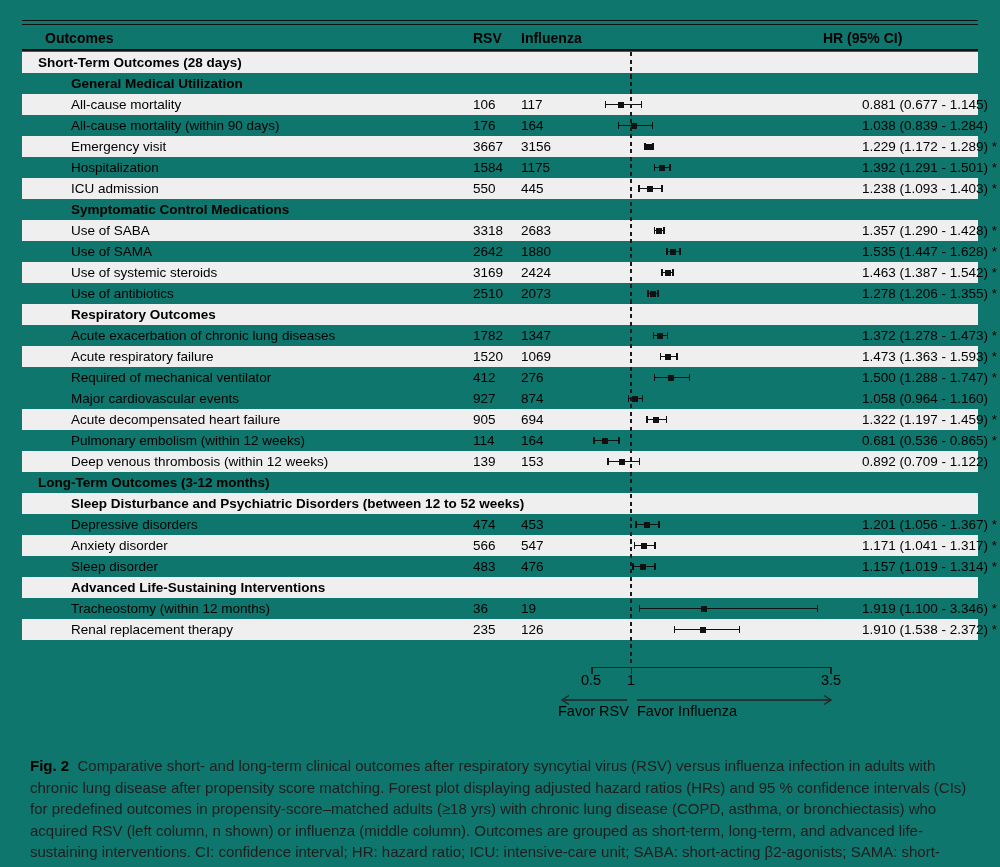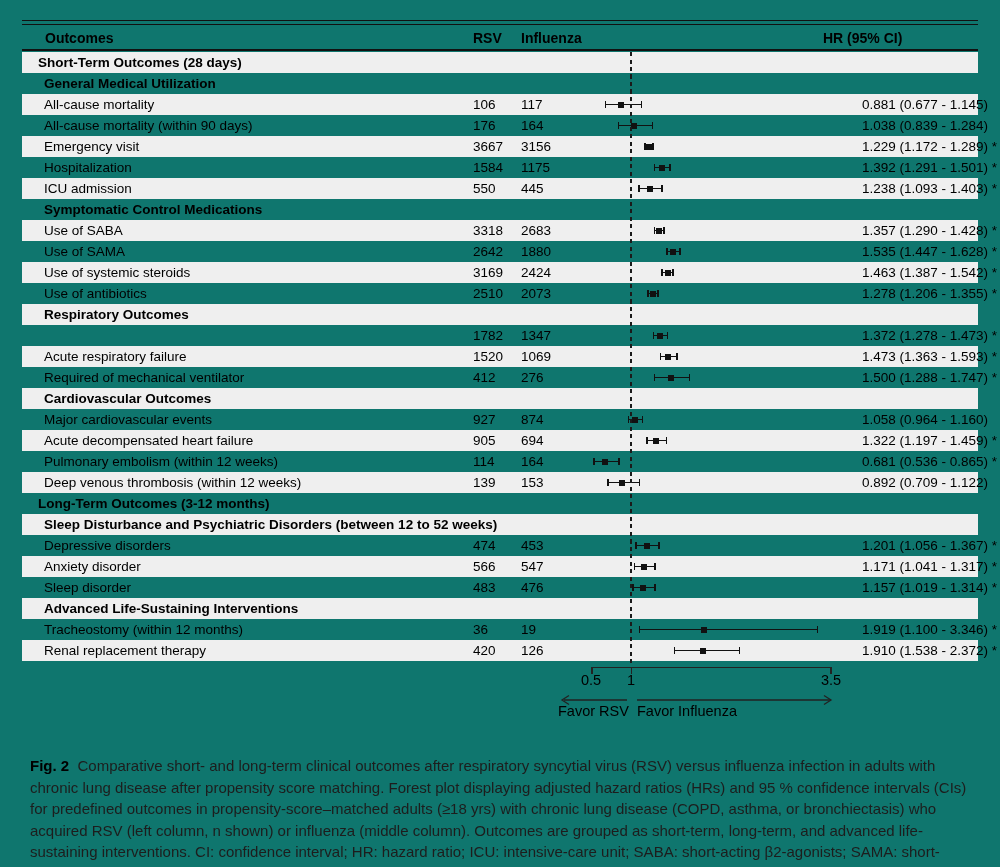--- a/index.html
+++ b/index.html
@@ -17,21 +17,21 @@
   .h-outcomes{left:23px;}
   .h-rsv{left:451px;}
   .h-flu{left:499px;}
   .h-hr{left:801px;}
   .header-rule{position:absolute; left:22px; width:956px; top:49px; height:0;
     border-top:2px solid #111;}
   
   .rows{position:absolute; left:22px; top:52px; width:956px;}
   .row{position:relative; height:21px; font-size:13.5px; line-height:21px; white-space:nowrap;}
   .row.striped{background:#efefef;text-align:right;}
-  .row .label{position:absolute; left:22px; top:0;}
+  .row .label{position:absolute; left:49px; top:0;}
   .row.section .label{left:16px; font-weight:bold;}
   .row.subsection .label{font-weight:bold;}
   .row .num{position:absolute; top:0;}
   .row .rsv{left:451px;}
   .row .flu{left:499px;}
   .row .hr{position:absolute; left:801px; top:0;margin-left:39px;}
   
   .ci-line{position:absolute; height:1.5px; top:9.7px; background:#111;}
   .cap{position:absolute; width:1.6px; height:7px; top:7px; background:#111;}
   .point{position:absolute; width:6px; height:6px; top:7.5px; background:#111;}
@@ -168,20 +168,21 @@
   <span class="ci-line" style="left: 624.98px; width: 11.92px;"></span>
         <span class="cap" style="left: 624.98px;"></span>
         <span class="cap" style="left: 635.3px;"></span>
         <span class="point" style="left: 627.74px;"></span>
       </div>
       <div class="row subsection striped">
     <span class="label">Respiratory Outcomes</span>
 
   </div>
       <div class="row item">
+    <span class="label">Acute exacerbation of chronic lung diseases</span>
     <span class="num rsv">1782</span>
     <span class="num flu">1347</span>
     <span class="hr">1.372 (1.278 - 1.473) *</span>
   <span class="ci-line" style="left: 630.74px; width: 15.6px;"></span>
         <span class="cap" style="left: 630.74px;"></span>
         <span class="cap" style="left: 644.74px;"></span>
         <span class="point" style="left: 635.26px;"></span>
       </div>
       <div class="row item striped">
     <span class="label">Acute respiratory failure</span>
@@ -196,24 +197,20 @@
       <div class="row item">
     <span class="label">Required of mechanical ventilator</span>
     <span class="num rsv">412</span>
     <span class="num flu">276</span>
     <span class="hr">1.500 (1.288 - 1.747) *</span>
   <span class="ci-line" style="left: 631.54px; width: 36.72px;"></span>
         <span class="cap" style="left: 631.54px;"></span>
         <span class="cap" style="left: 666.66px;"></span>
         <span class="point" style="left: 645.5px;"></span>
       </div>
-      <div class="row subsection striped">
-    <span class="label">Cardiovascular Outcomes</span>
-
-  </div>
       <div class="row item">
     <span class="label">Major cardiovascular events</span>
     <span class="num rsv">927</span>
     <span class="num flu">874</span>
     <span class="hr">1.058 (0.964 - 1.160)</span>
   <span class="ci-line" style="left: 605.62px; width: 15.68px;"></span>
         <span class="cap" style="left: 605.62px;"></span>
         <span class="cap" style="left: 619.7px;"></span>
         <span class="point" style="left: 610.14px;"></span>
       </div>
@@ -294,21 +291,21 @@
     <span class="num rsv">36</span>
     <span class="num flu">19</span>
     <span class="hr">1.919 (1.100 - 3.346) *</span>
   <span class="ci-line" style="left: 616.5px; width: 179.68px;"></span>
         <span class="cap" style="left: 616.5px;"></span>
         <span class="cap" style="left: 794.58px;"></span>
         <span class="point" style="left: 679.02px;"></span>
       </div>
       <div class="row item striped">
     <span class="label">Renal replacement therapy</span>
-    <span class="num rsv">420</span>
+    <span class="num rsv">235</span>
     <span class="num flu">126</span>
     <span class="hr">1.910 (1.538 - 2.372) *</span>
   <span class="ci-line" style="left: 651.54px; width: 66.72px;"></span>
         <span class="cap" style="left: 651.54px;"></span>
         <span class="cap" style="left: 716.66px;"></span>
         <span class="point" style="left: 678.3px;"></span>
       </div>
     </div>
 
   <div class="ref-line"></div>

